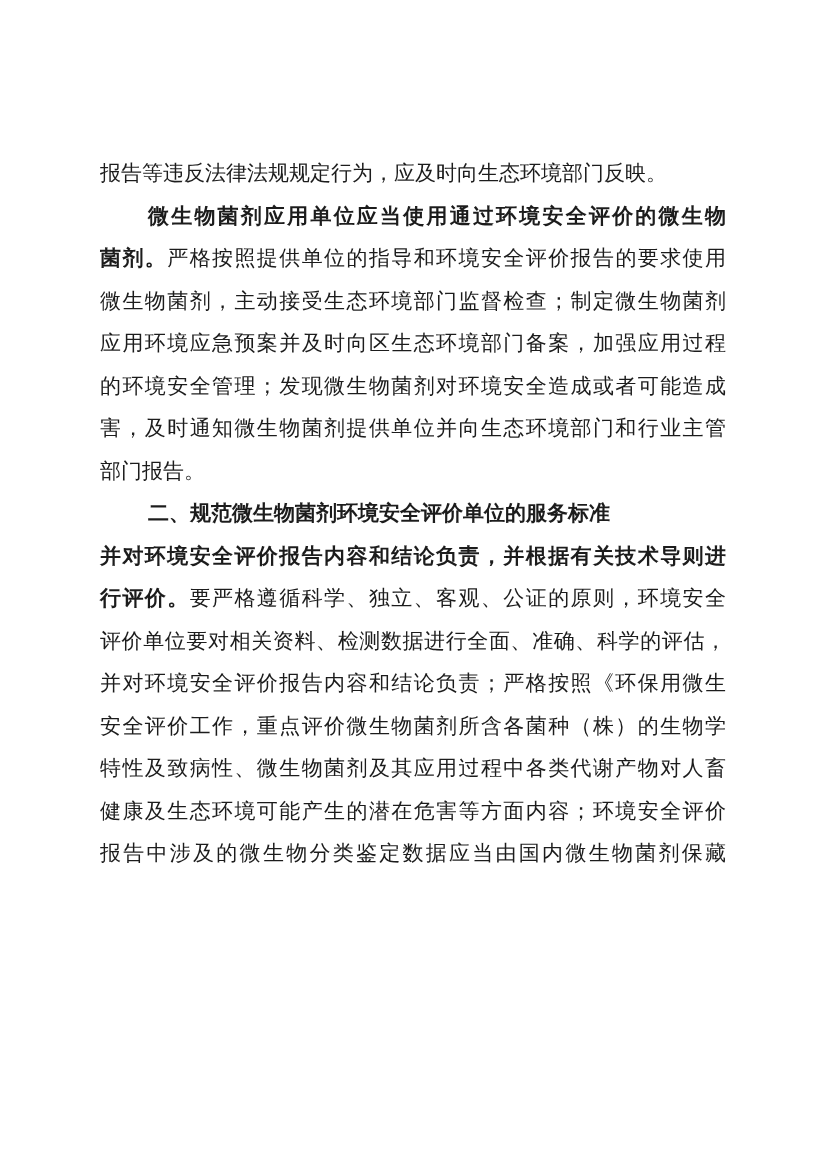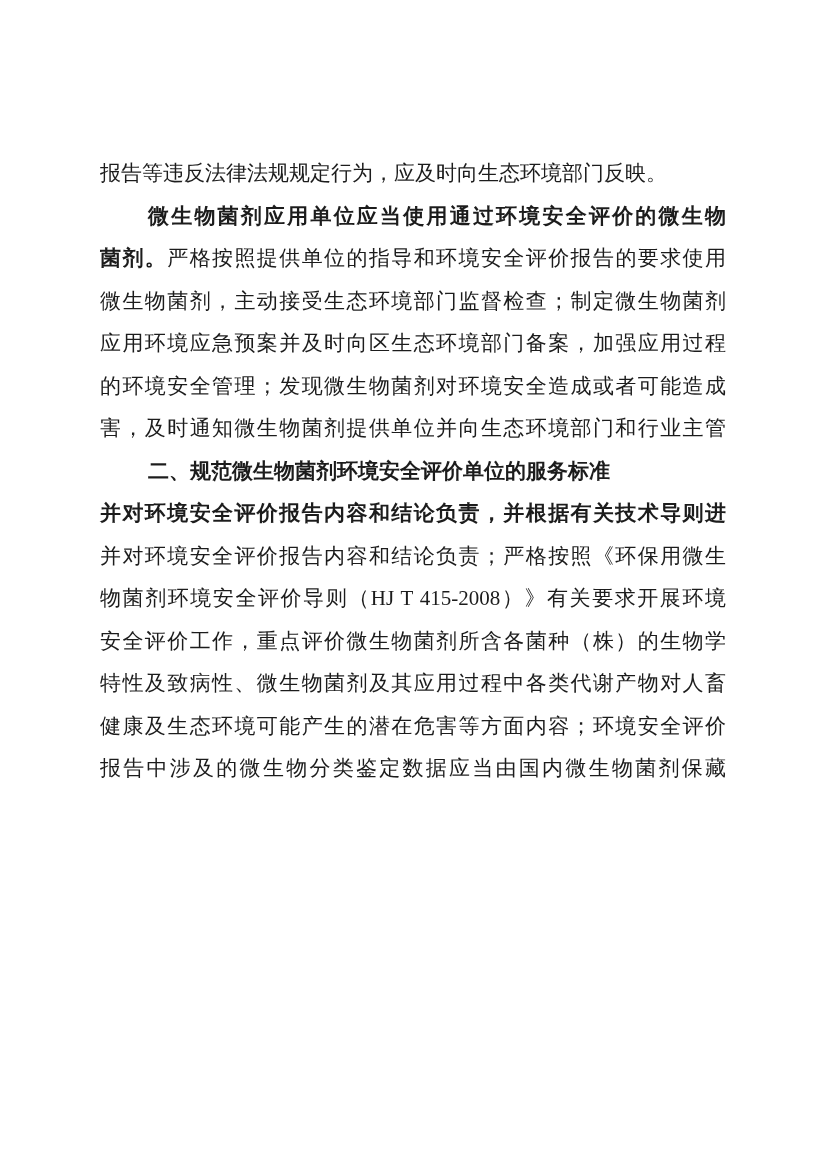--- a/index.html
+++ b/index.html
@@ -62,24 +62,26 @@
 
 <div class="page">
   <div class="doc-body">
       <div class="line"><span class="seg">报告等违反法律法规规定行为，应及时向生态环境部门反映。</span></div>
       <div class="line justify indent"><span class="seg bold">微生物菌剂应用单位应当使用通过环境安全评价的微生物</span></div>
       <div class="line justify"><span class="seg bold">菌剂。</span><span class="seg">严格按照提供单位的指导和环境安全评价报告的要求使用</span></div>
       <div class="line justify"><span class="seg">微生物菌剂，主动接受生态环境部门监督检查；制定微生物菌剂</span></div>
       <div class="line justify"><span class="seg">应用环境应急预案并及时向区生态环境部门备案，加强应用过程</span></div>
       <div class="line justify"><span class="seg">的环境安全管理；发现微生物菌剂对环境安全造成或者可能造成</span></div>
       <div class="line justify"><span class="seg">害，及时通知微生物菌剂提供单位并向生态环境部门和行业主管</span></div>
+      <div class="line"><span class="seg">部门报告。</span></div>
       <div class="line indent"><span class="seg bold">二、规范微生物菌剂环境安全评价单位的服务标准</span></div>
       <div class="line justify"><span class="seg bold">并对环境安全评价报告内容和结论负责，并根据有关技术导则进</span></div>
+      <div class="line justify"><span class="seg bold">行评价。</span><span class="seg">要严格遵循科学、独立、客观、公证的原则，环境安全</span></div>
+      <div class="line justify"><span class="seg">评价单位要对相关资料、检测数据进行全面、准确、科学的评估，</span></div>
       <div class="line justify"><span class="seg">并对环境安全评价报告内容和结论负责；严格按照《环保用微生</span></div>
-      <div class="line justify"><span class="seg">物菌剂环境安全评价导则（HJ T 415-2008）》有关要求开展环境</span></div>
       <div class="line justify"><span class="seg">安全评价工作，重点评价微生物菌剂所含各菌种（株）的生物学</span></div>
       <div class="line justify"><span class="seg">特性及致病性、微生物菌剂及其应用过程中各类代谢产物对人畜</span></div>
       <div class="line justify"><span class="seg">健康及生态环境可能产生的潜在危害等方面内容；环境安全评价</span></div>
       <div class="line justify"><span class="seg">报告中涉及的微生物分类鉴定数据应当由国内微生物菌剂保藏</span></div>
     </div>
   <div class="page-footer">
     <span>2</span>
   </div>
 </div>
 

